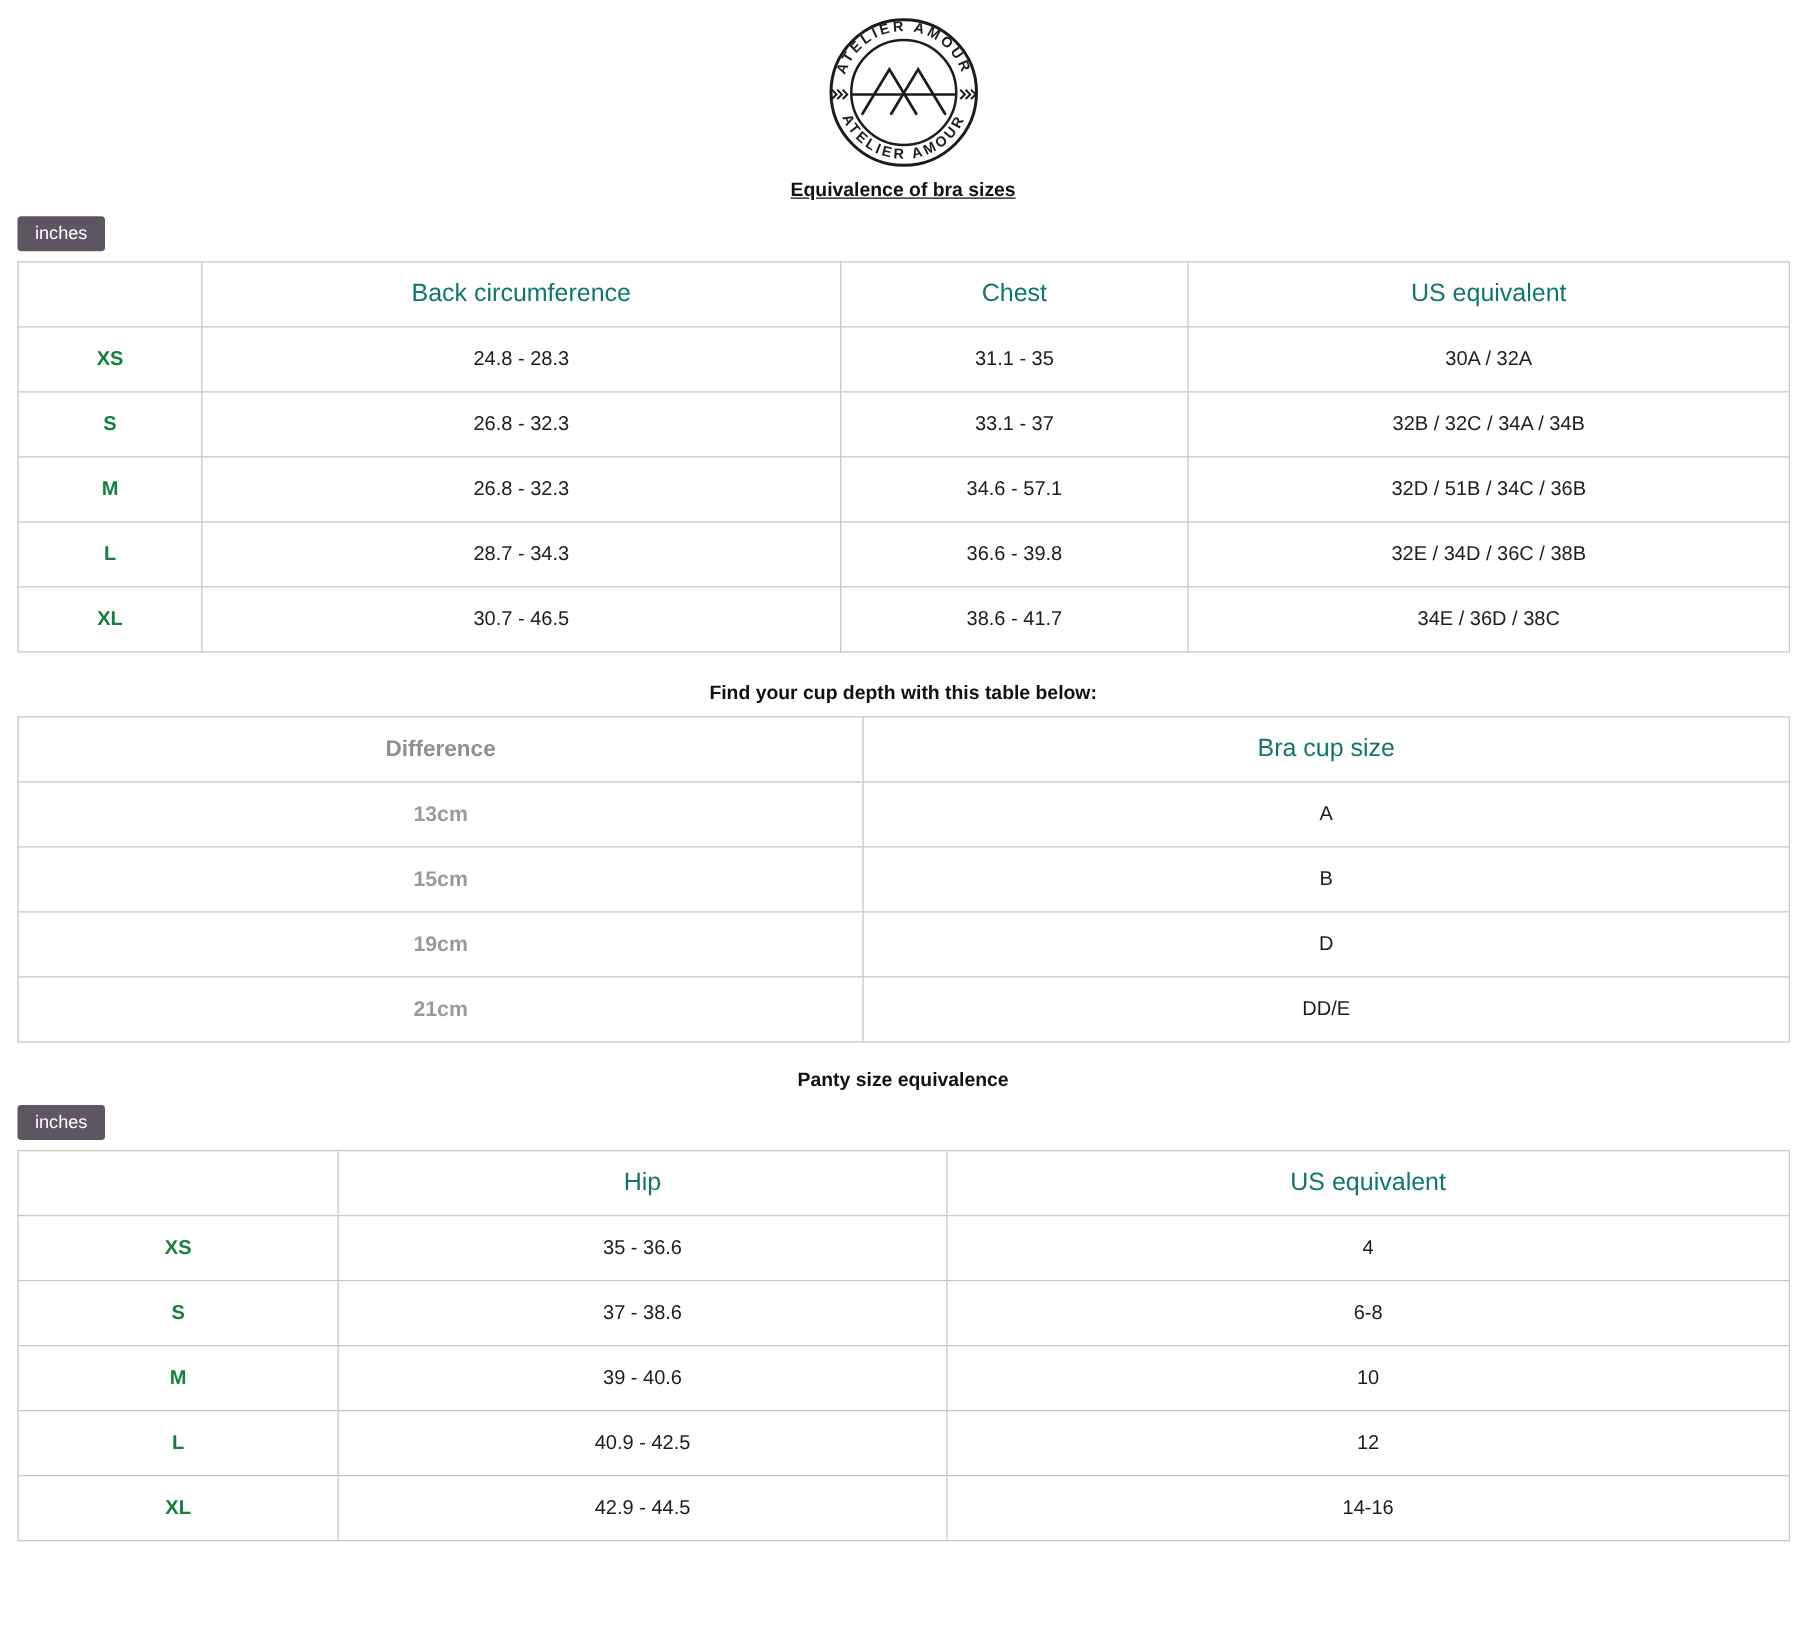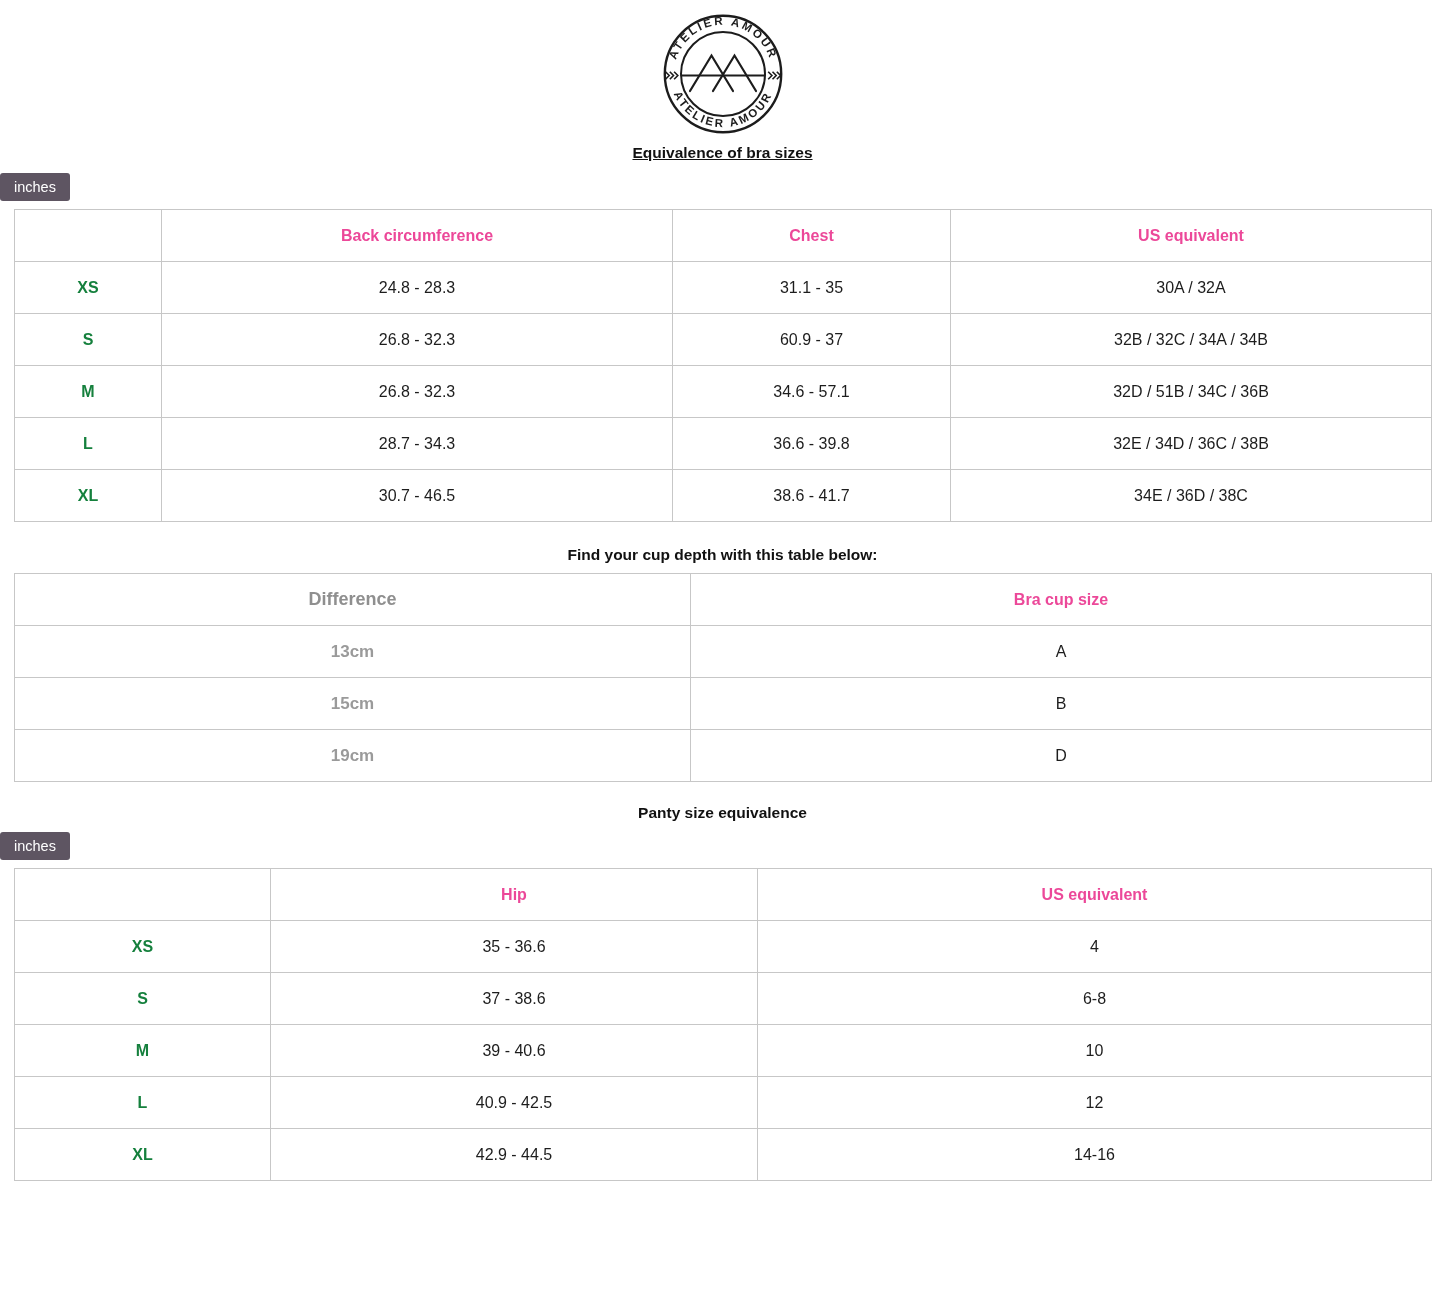--- a/index.html
+++ b/index.html
@@ -22,40 +22,40 @@
   
   .page-title, .section-heading {
     text-align: center; font-weight: bold; font-size: 15.5px; color: #111111;
     line-height: 18px;
   }
   .page-title { margin-top: 8px; text-decoration: underline; }
   .heading-cup   { margin-top: 24px; margin-bottom: 9px; }
   .heading-panty { margin-top: 22px; }
 
   
-  .badge-row { }
+  .badge-row { padding-left: 14px; }
   .badge-row-1 { margin-top: 11px; margin-bottom: 8px; }
   .badge-row-2 { margin-top: 10px; margin-bottom: 8px; }
   .unit-badge {
     display: inline-block; background: #5e5562; color: #ffffff;
     font-size: 14.5px; line-height: 18px; padding: 5px 14px;
     border-radius: 3px; cursor: pointer;
   }
 
   
   table.tbl {
     border-collapse: collapse; table-layout: fixed;
     width: 1417px; margin: 0 14px; background: #ffffff;
   }
   .tbl th, .tbl td {
     border: 1px solid #c7c7c7; height: 52px;
     text-align: center; vertical-align: middle;
     padding: 0 6px; overflow: hidden; white-space: nowrap;
   }
-  .colhead { color: #ec4899; font-weight: bold; font-size: 16px; }
+  .colhead { color: #0f766e; font-weight: normal; font-size: 20px; }
   .colhead-bold { color: #8f8f8f; font-weight: bold; font-size: 18px; }
   .rowlabel { color: #15803d; font-weight: bold; font-size: 16px; }
   .value { color: #1d1d1d; font-size: 16px; font-weight: normal; }
   .diff-value { color: #9a9a9a; font-weight: bold; font-size: 17px; }
 
   
   .bra .c1 { width: 147px; } .bra .c2 { width: 511px; }
   .bra .c3 { width: 278px; } .bra .c4 { width: 481px; }
   
   .cup .c1 { width: 676px; } .cup .c2 { width: 741px; }
@@ -119,21 +119,21 @@
     <tbody>
       <tr>
         <td class="rowlabel">XS</td>
         <td class="value">24.8 - 28.3</td>
         <td class="value">31.1 - 35</td>
         <td class="value">30A / 32A</td>
       </tr>
       <tr>
         <td class="rowlabel">S</td>
         <td class="value">26.8 - 32.3</td>
-        <td class="value">60.9 - 37</td>
+        <td class="value">33.1 - 37</td>
         <td class="value">32B / 32C / 34A / 34B</td>
       </tr>
       <tr>
         <td class="rowlabel">M</td>
         <td class="value">26.8 - 32.3</td>
         <td class="value">34.6 - 57.1</td>
         <td class="value">32D / 51B / 34C / 36B</td>
       </tr>
       <tr>
         <td class="rowlabel">L</td>
@@ -168,20 +168,24 @@
         <td class="diff-value">13cm</td>
         <td class="value">A</td>
       </tr>
       <tr>
         <td class="diff-value">15cm</td>
         <td class="value">B</td>
       </tr>
       <tr>
         <td class="diff-value">19cm</td>
         <td class="value">D</td>
+      </tr>
+      <tr>
+        <td class="diff-value">21cm</td>
+        <td class="value">DD/E</td>
       </tr>
     </tbody>
   </table>
 
   <div class="section-heading heading-panty">Panty size equivalence</div>
 
   <div class="badge-row badge-row-2">
     <span class="unit-badge">inches</span>
   </div>
 

